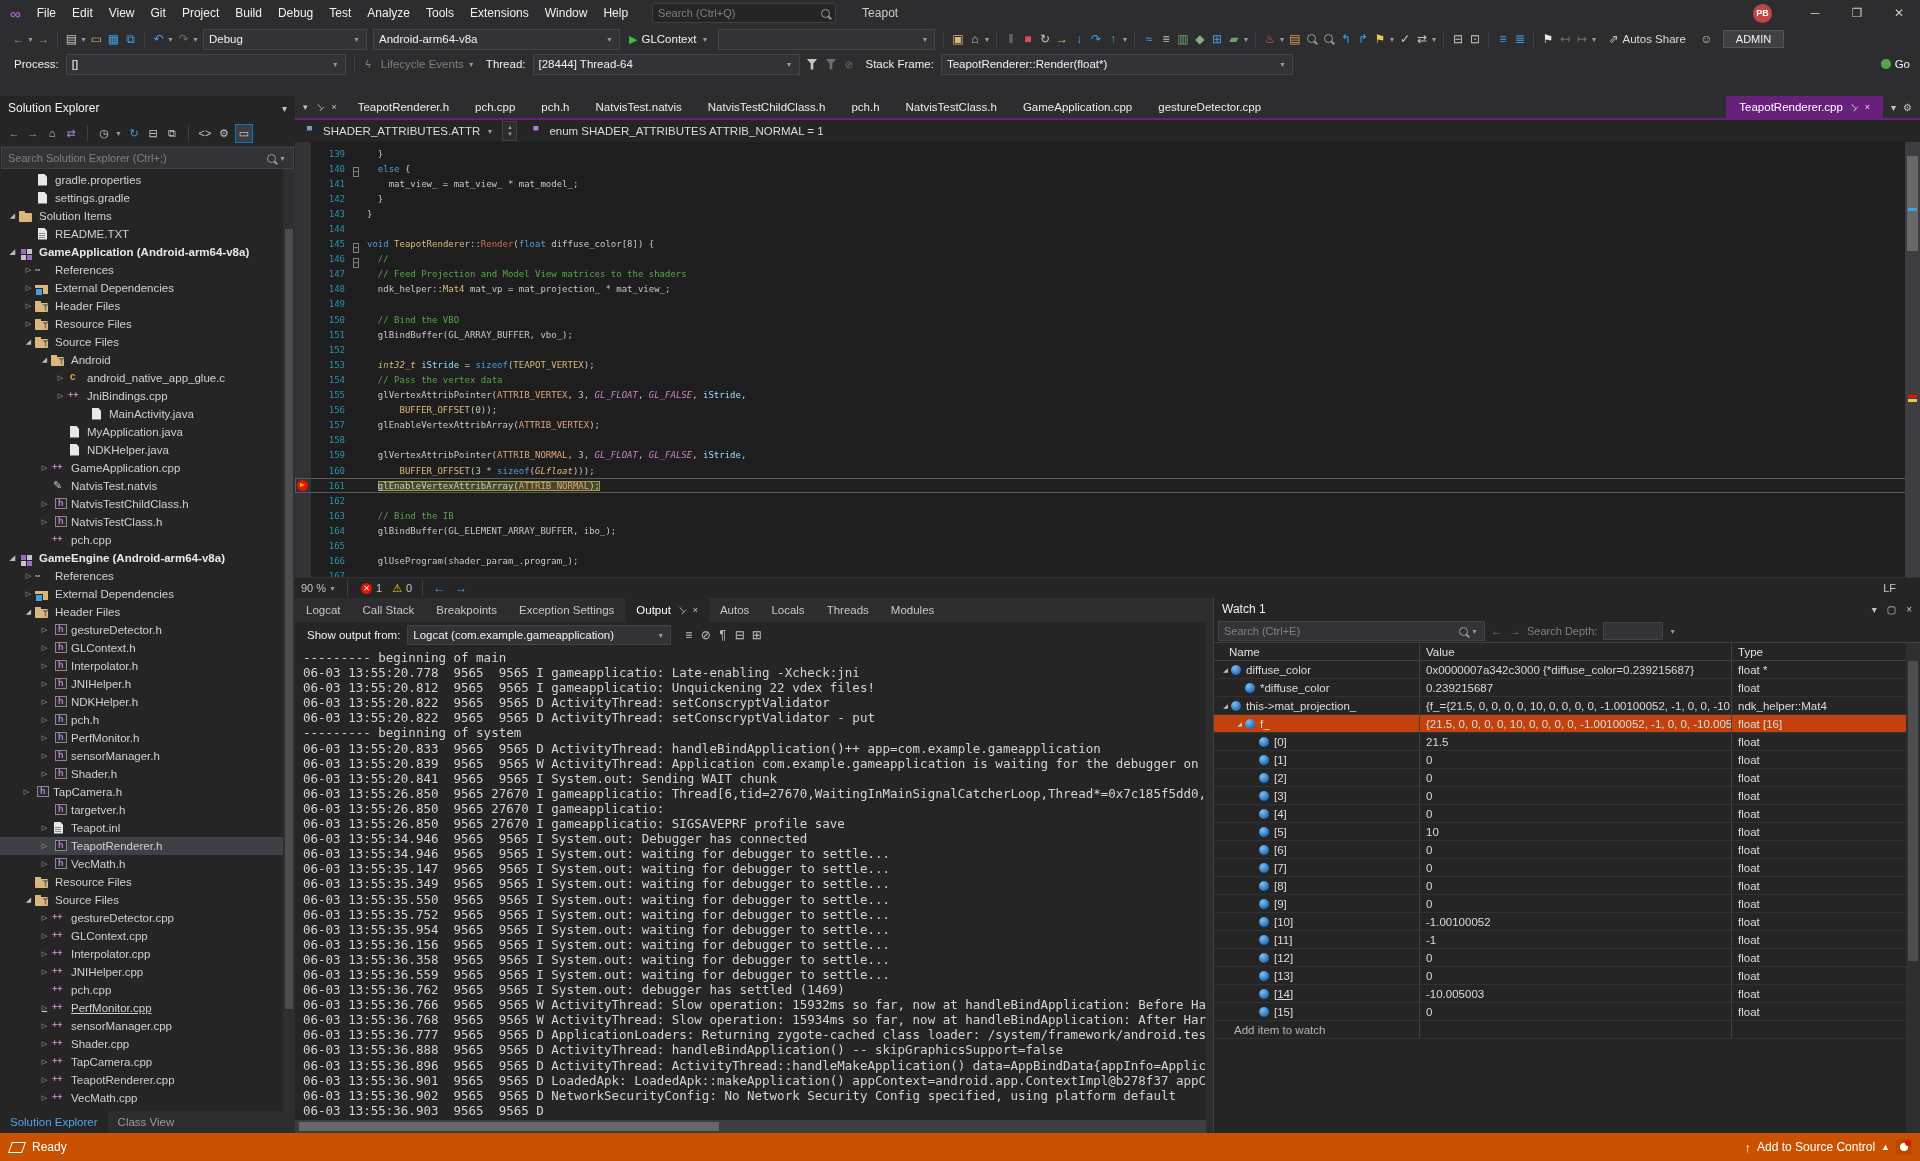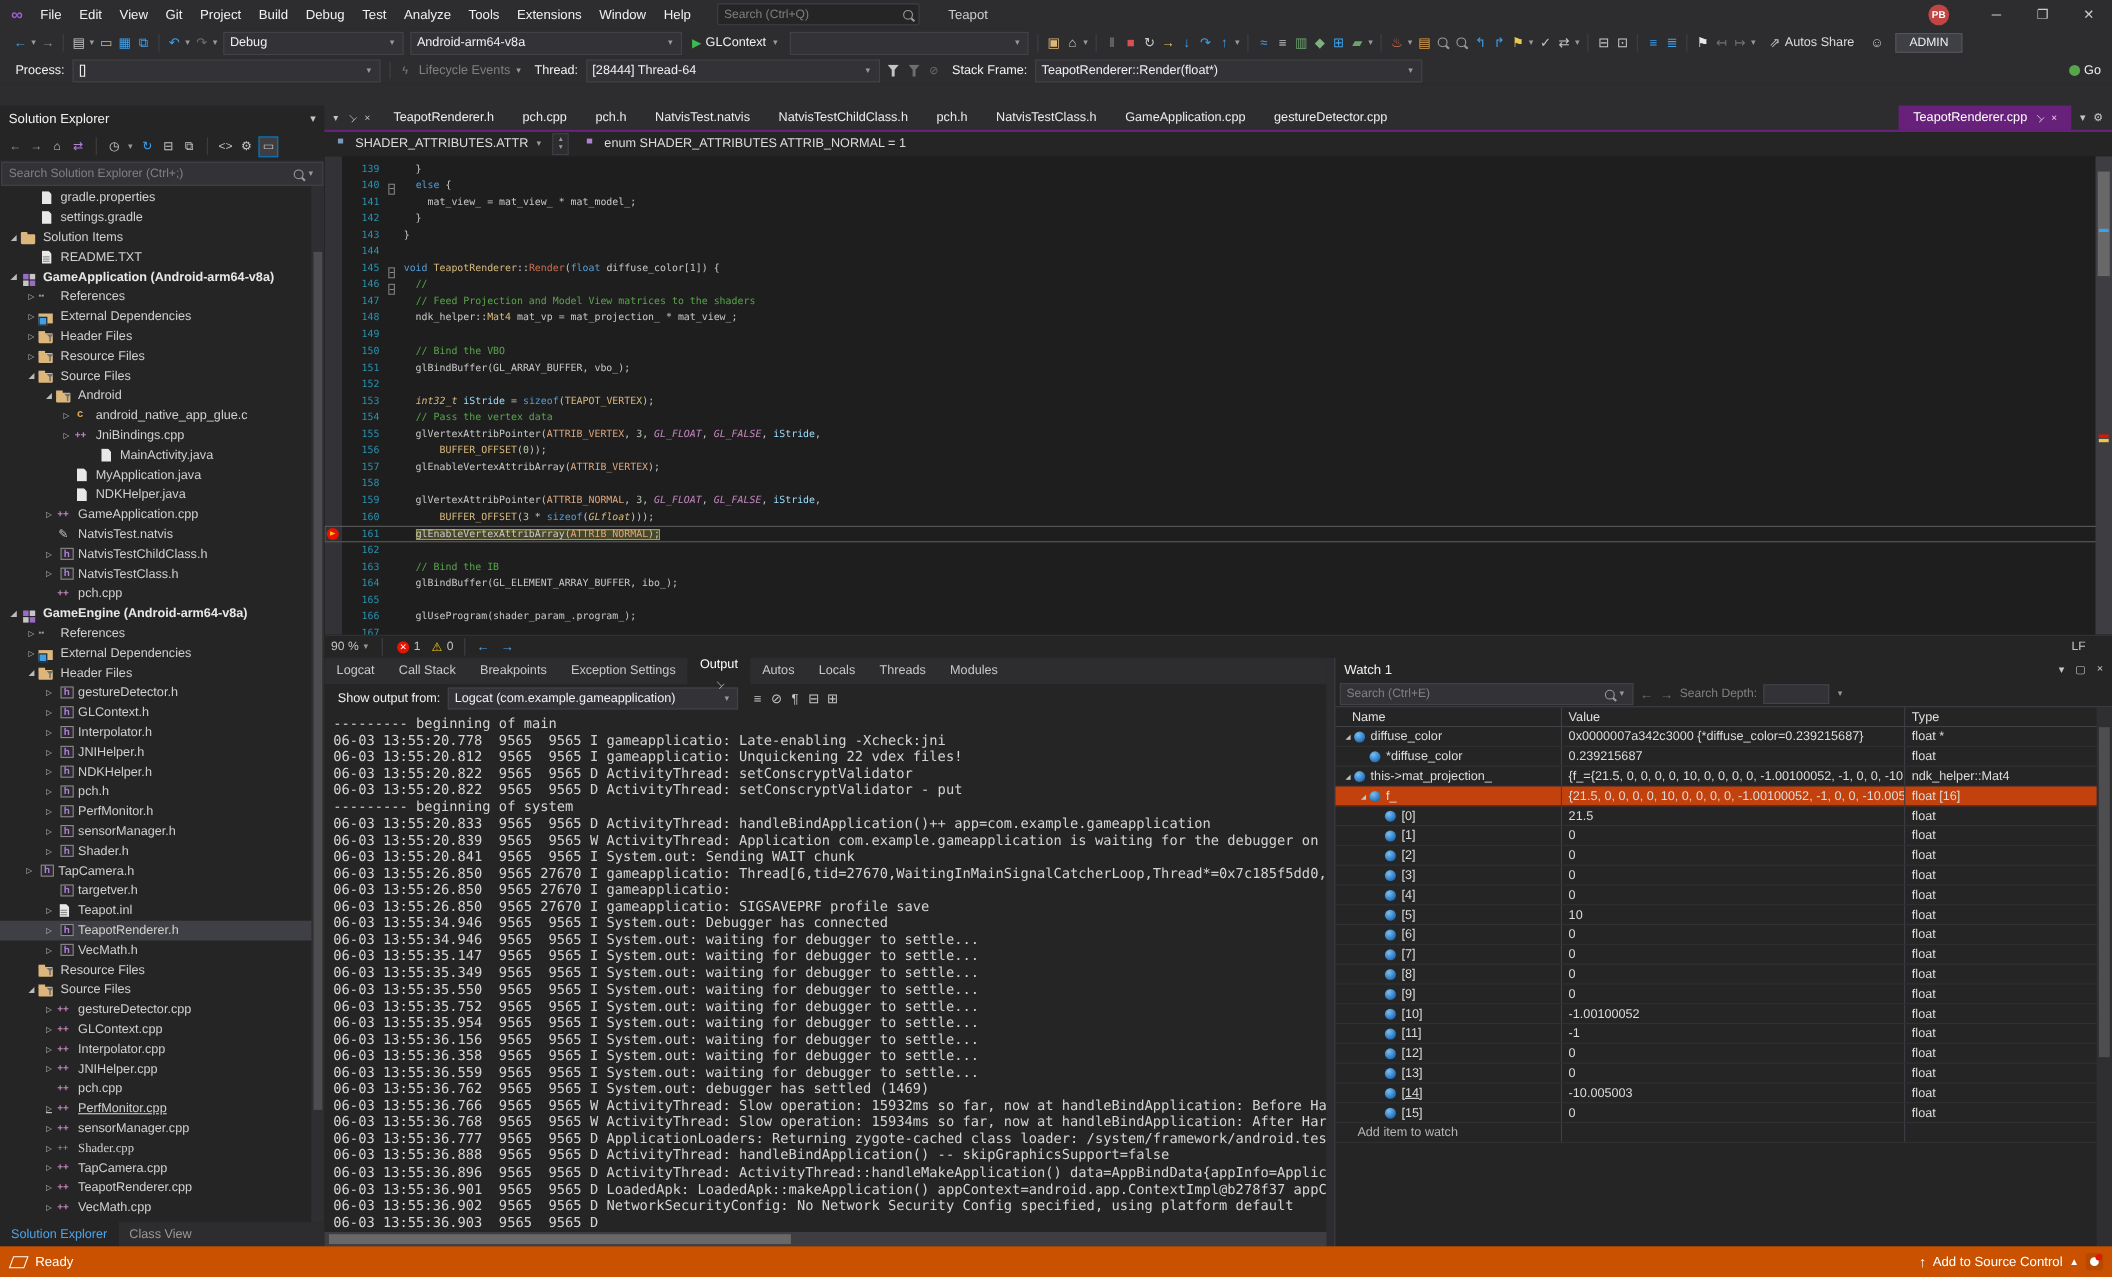--- a/index.html
+++ b/index.html
@@ -116,21 +116,21 @@
   .errdot{width:11px;height:11px;border-radius:50%;background:#E51400;color:#fff;font-size:8px;line-height:11px;text-align:center;margin:0 4px 0 8px;}
   .warntri{color:#FFCC00;font-size:11px;margin:0 4px 0 10px;}
   .navarrow{color:#4FA3E8;font-size:12px;margin:0 5px;}
   .docbar .eol{margin-left:auto;margin-right:24px;color:#C5C5C5;}
   
   .bottom{height:535px;display:flex;}
   .output{width:911px;background:#252526;display:flex;flex-direction:column;}
   .vsplit{width:7px;background:#2D2D30;}
   .out-tabs{height:24px;background:#2D2D30;display:flex;align-items:stretch;}
   .otab{padding:0 11px;display:flex;align-items:center;font-size:11.5px;color:#C8C8C8;gap:7px;}
-  .otab.active{background:#252526;color:#FFFFFF;flex-direction:column;}
+  .otab.active{background:#252526;color:#FFFFFF;}
   .otab .ticox{font-size:9px;color:#C5C5C5;}
   .out-toolbar{height:26px;display:flex;align-items:center;padding-left:8px;}
   .out-log{flex:1;overflow:hidden;padding:2px 0 0 8px;font-family:"DejaVu Sans Mono",monospace;font-size:12.5px;line-height:15.1px;color:#D4D4D4;white-space:pre;}
   .out-hscroll{height:13px;background:#3E3E42;position:relative;}
   .out-hscroll .thumb{position:absolute;top:2px;height:9px;left:4px;width:420px;background:#686868;}
   
   .watch{flex:1;background:#252526;display:flex;flex-direction:column;position:relative;border-left:1px solid #3F3F46;}
   .watch-title{height:22px;display:flex;align-items:center;font-size:12px;color:#F1F1F1;padding:0 8px;}
   .watch-title .ctl{margin-left:auto;display:flex;gap:10px;color:#C5C5C5;font-size:10px;}
   .watch-search{height:22px;display:flex;align-items:center;padding:0 4px;gap:6px;}
@@ -616,21 +616,21 @@
         <div class="trow" style="padding-left: 38px; text-decoration: underline;">
           <span class="texp">▷</span>
           <span class="ticn"><span class="i-cpp"></span></span>
           <span>PerfMonitor.cpp</span>
         </div>
         <div class="trow" style="padding-left: 38px;">
           <span class="texp">▷</span>
           <span class="ticn"><span class="i-cpp"></span></span>
           <span>sensorManager.cpp</span>
         </div>
-        <div class="trow" style="padding-left: 38px; font-family: Liberation Serif, serif;">
+        <div class="trow" style="padding-left: 38px;">
           <span class="texp">▷</span>
           <span class="ticn"><span class="i-cpp"></span></span>
           <span>Shader.cpp</span>
         </div>
         <div class="trow" style="padding-left: 38px;">
           <span class="texp">▷</span>
           <span class="ticn"><span class="i-cpp"></span></span>
           <span>TapCamera.cpp</span>
         </div>
         <div class="trow" style="padding-left: 38px;">
@@ -744,21 +744,21 @@
           <div class="code-row">
             <div class="c-margin"></div>
             <div class="c-num">144</div>
             <div class="c-fold"></div>
             <div class="c-text"></div>
           </div>
           <div class="code-row">
             <div class="c-margin"></div>
             <div class="c-num">145</div>
             <div class="c-fold"><span class="foldbox">−</span></div>
-            <div class="c-text"><span class="tk-k">void</span><span class="tk-p"> </span><span class="tk-ty">TeapotRenderer</span><span class="tk-p">::</span><span class="tk-fn">Render</span><span class="tk-p">(</span><span class="tk-k">float</span><span class="tk-p"> diffuse_color[1]) {</span></div>
+            <div class="c-text"><span class="tk-k">void</span><span class="tk-p"> </span><span class="tk-ty">TeapotRenderer</span><span class="tk-p">::</span><span class="tk-fn">Render</span><span class="tk-p">(</span><span class="tk-k">float</span><span class="tk-p"> diffuse_color[8]) {</span></div>
           </div>
           <div class="code-row">
             <div class="c-margin"></div>
             <div class="c-num">146</div>
             <div class="c-fold"><span class="foldbox">−</span></div>
             <div class="c-text"><span class="tk-p">  </span><span class="tk-c">//</span></div>
           </div>
           <div class="code-row">
             <div class="c-margin"></div>
             <div class="c-num">147</div>

